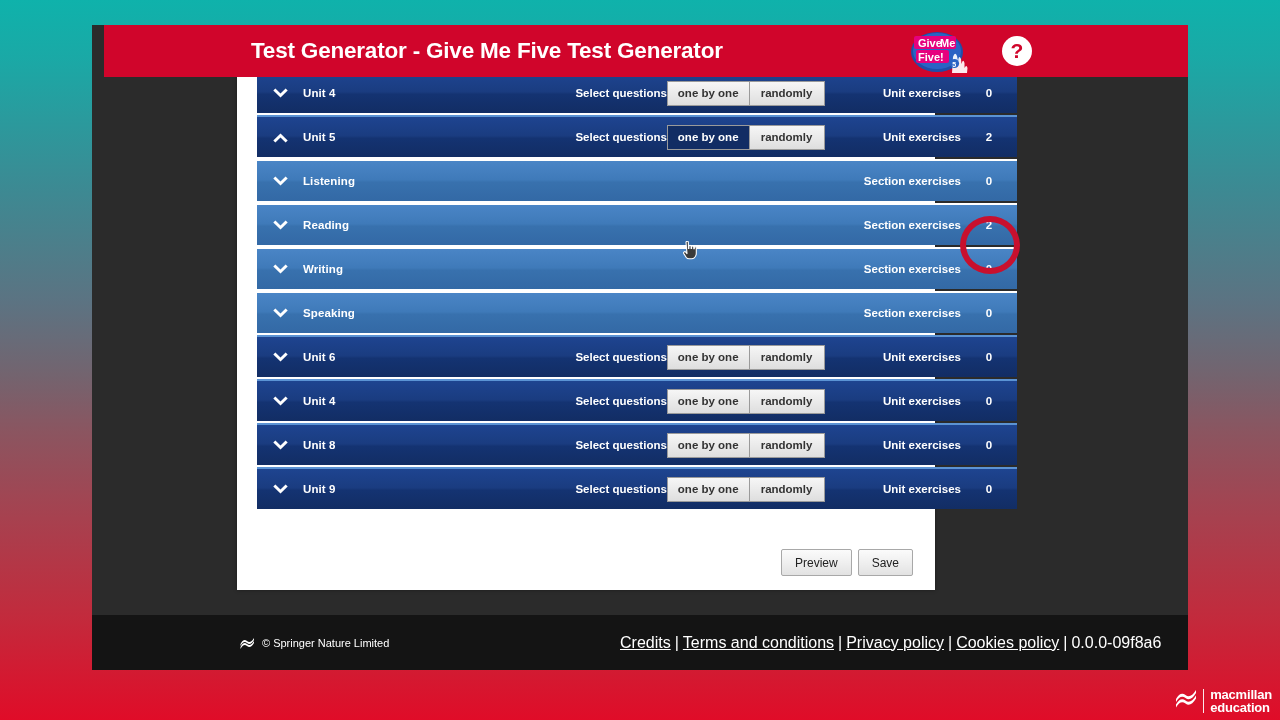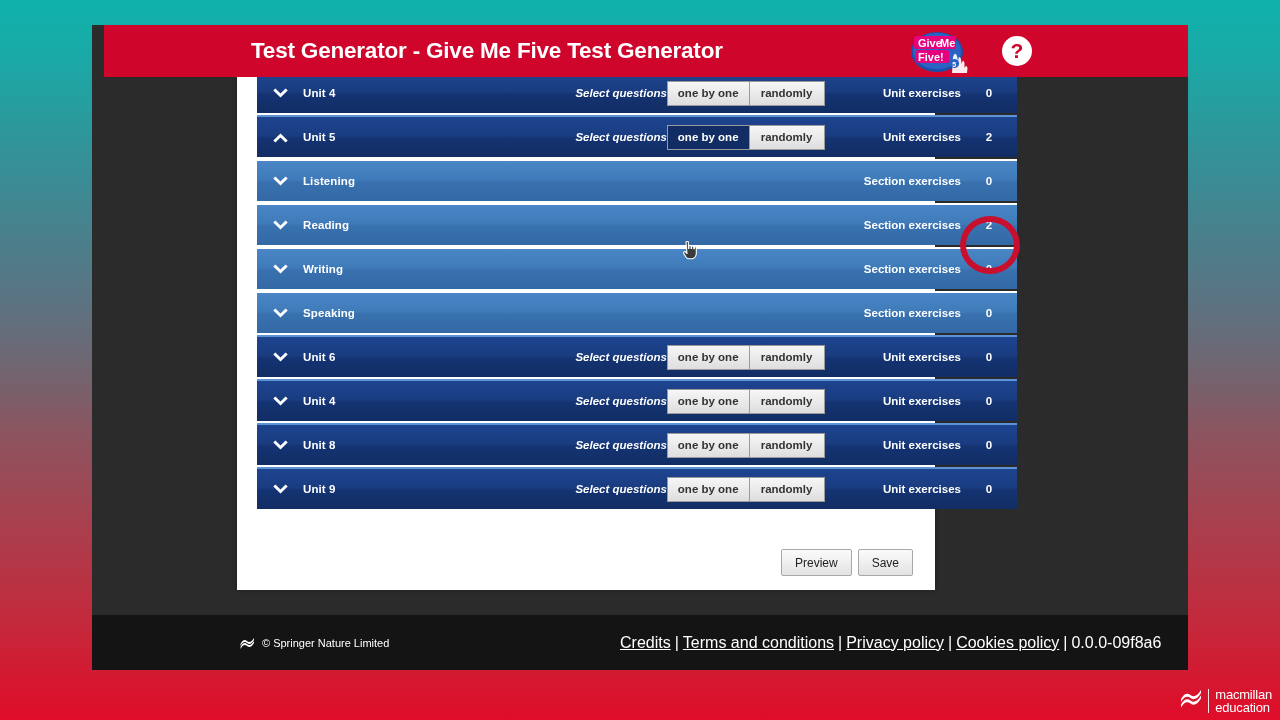--- a/index.html
+++ b/index.html
@@ -154,21 +154,20 @@
     font-weight: bold;
     letter-spacing: 0.1px;
   }
 
   .spacer { flex: 1 1 auto; }
 
   .select-label {
     font-size: 11.5px;
     font-weight: bold;
     white-space: nowrap;
-    font-style: italic;
   }
 
   
   .toggle-group {
     display: flex;
     height: 25px;
     border: 1px solid #9a9a9a;
     background: #ffffff;
     overflow: hidden;
     flex: 0 0 auto;
@@ -286,21 +285,21 @@
     width: 1px;
     height: 24px;
     background: #ffffff;
     opacity: 0.9;
   }
   #mm-words {
     font-size: 13px;
     line-height: 13px;
     font-weight: normal;
   }
-  #mm-words div { letter-spacing: -0.2px; }
+  #mm-words div { letter-spacing: -0.2px; font-weight: bold; }
 
   
   #annotation-circle {
     position: absolute;
     left: 960px;
     top: 216px;
     width: 60px;
     height: 58px;
     border: 6px solid #c8102e;
     border-radius: 50%;

